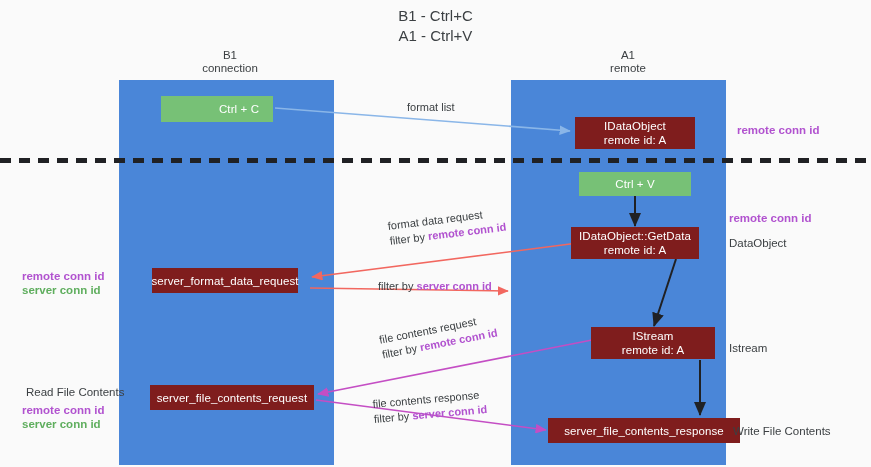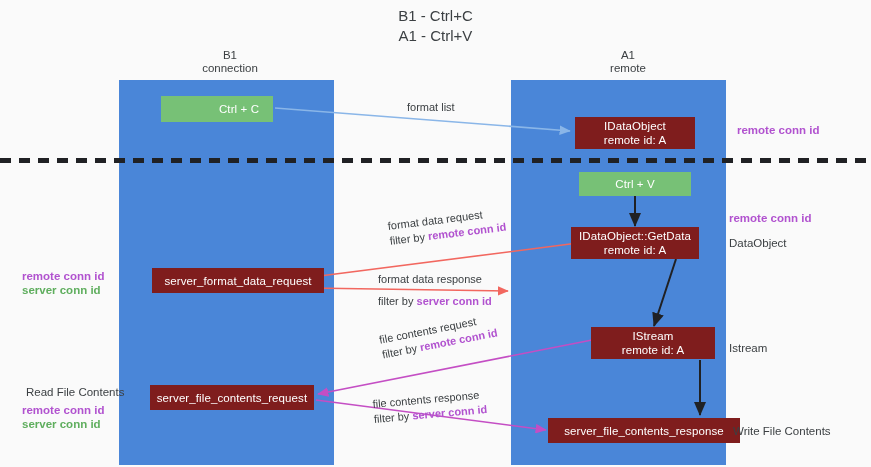--- a/index.html
+++ b/index.html
@@ -165,21 +165,21 @@
   <div class="abs node green" style="left:161px; top:96px; width:112px; height:26px;padding-left:44px;">Ctrl + C</div>
 
   <div class="abs node orange" style="left:575px; top:117px; width:120px; height:32px;">IDataObject
 remote id: A</div>
 
   <div class="abs node green" style="left:579px; top:172px; width:112px; height:24px;">Ctrl + V</div>
 
   <div class="abs node orange" style="left:571px; top:227px; width:128px; height:32px;">IDataObject::GetData
 remote id: A</div>
 
-  <div class="abs node orange" style="left:152px; top:268px; width:172px; height:25px;">server_format_data_request</div>
+  <div class="abs node orange" style="left:152px; top:268px; width:146px; height:25px;">server_format_data_request</div>
 
 
   <div class="abs node orange" style="left:591px; top:327px; width:124px; height:32px;">IStream
 remote id: A</div>
 
   <div class="abs node orange" style="left:150px; top:385px; width:164px; height:25px;">server_file_contents_request</div>
 
   <div class="abs node orange" style="left:548px; top:418px; width:192px; height:25px;">server_file_contents_response</div>
 
   <div class="abs edge-label" style="left:407px; top:100px;text-align:center;">
@@ -187,21 +187,20 @@
   </div>
 
   <div class="abs edge-label" style="left:387px; top:219px; transform: rotate(-7deg);">
     <div>format data request</div>
     <div>
       <span>filter by </span><span class="hi">remote conn id</span>
     </div>
   </div>
 
   <div class="abs edge-label" style="left:378px; top:272px;">
-    <div>format data response</div>
     <div style="margin-top:7px;">
       <span>filter by </span><span class="hi">server conn id</span>
     </div>
   </div>
 
   <div class="abs edge-label" style="left:378px; top:333px; transform: rotate(-11deg);">
     <div>file contents request</div>
     <div>
       <span>filter by </span><span class="hi">remote conn id</span>
     </div>

